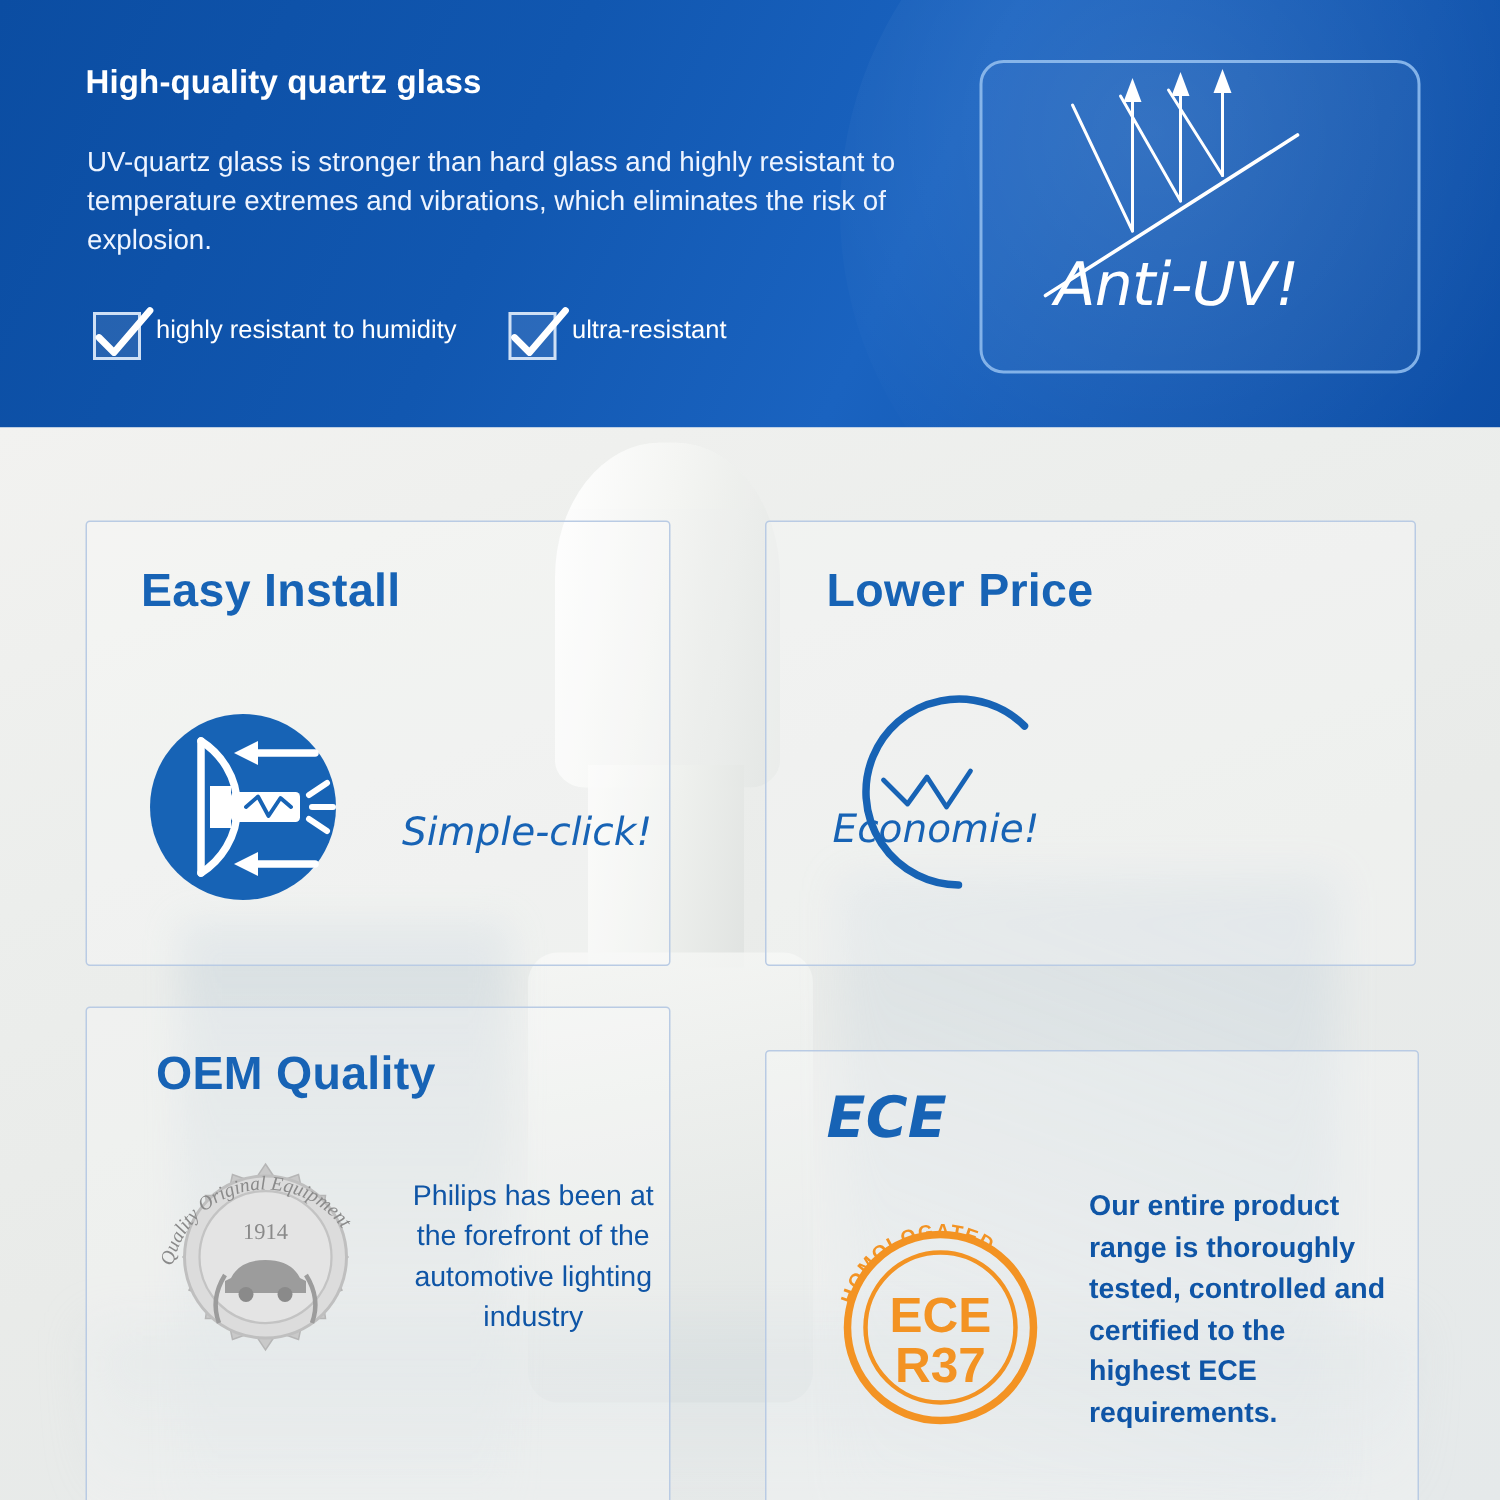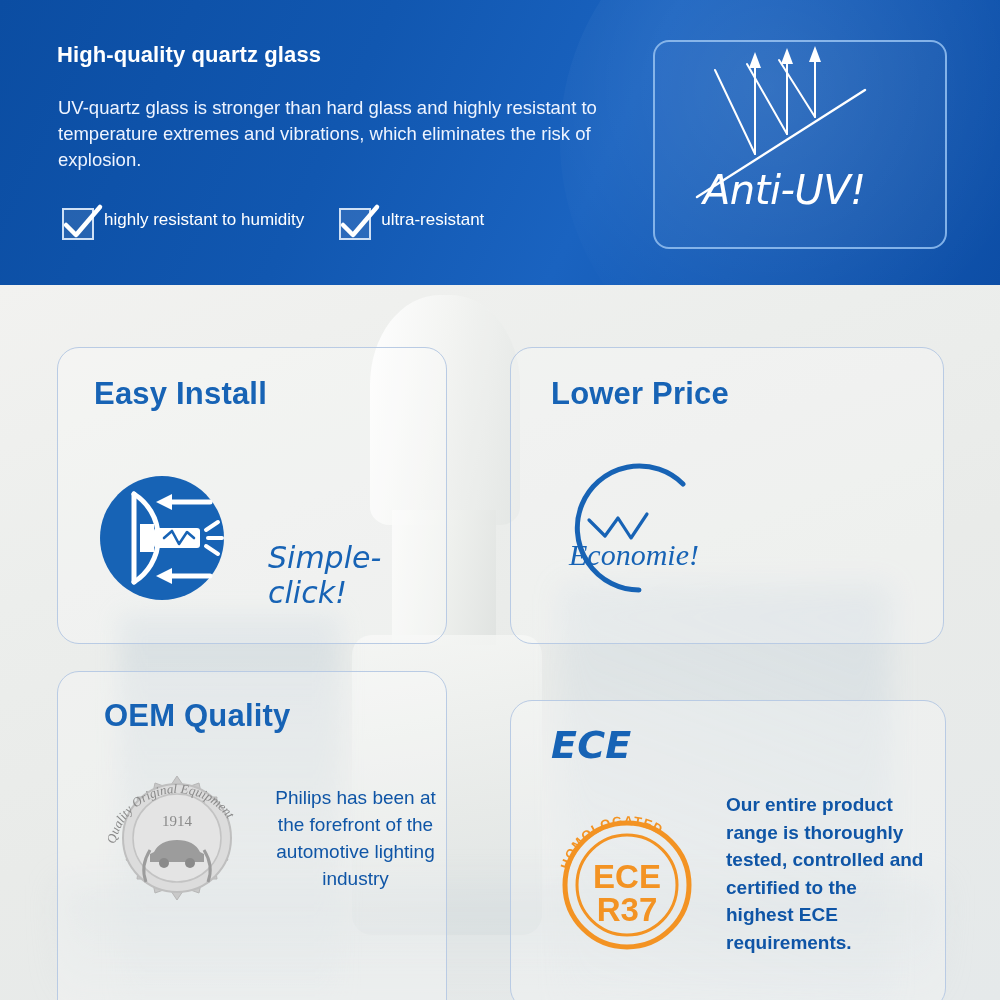--- a/index.html
+++ b/index.html
@@ -191,21 +191,21 @@
   .cards {
     position: absolute;
     left: 0;
     top: 0;
     width: 1000px;
     height: 715px;
   }
   .card {
     position: absolute;
     border: 1.5px solid #b9cbe4;
-    border-radius: 22px;
+    border-radius: 3px;
     background: rgba(255,255,255,0.26);
     box-sizing: border-box;
     padding-left: 28px;
   }
   #card-easy-install { left: 57px; top: 62px; width: 390px; height: 297px; }
   #card-lower-price  { left: 510px; top: 62px; width: 434px; height: 297px; }
   #card-oem-quality  { left: 57px; top: 386px; width: 390px; height: 383px; text-align: center; }
   #card-ece          { left: 510px; top: 386px; width: 436px; height: 310px; margin-top: 29px; }
 
   .card-title {
@@ -221,27 +221,27 @@
   #card-ece .card-title {
     left: 40px; top: 22px;
     font-size: 38px;
     font-style: italic;
     font-family: "DejaVu Sans", sans-serif;
     color: #1763b5;
   }
 
   .script-caption {
     position: absolute;
-    font-size: 30px;
+    font-size: 26px;
     font-style: italic;
     color: #1763b5;
     font-family: "DejaVu Sans", sans-serif;
   }
   #caption-simple-click { left: 210px; top: 192px; }
-  #caption-economie     { left: 58px; top: 190px; font-family: Liberation Serif, serif; }
+  #caption-economie     { left: 44px; top: 190px; }
 
   .easy-icon { position: absolute; left: 24px; top: 110px; }
   .price-icon { position: absolute; left: 30px; top: 100px; }
   .oem-icon { position: absolute; left: 34px; top: 92px; }
   .ece-icon { position: absolute; left: 30px; top: 92px; }
 
   .oem-text {
     position: absolute;
     left: 205px;
     top: 112px;

